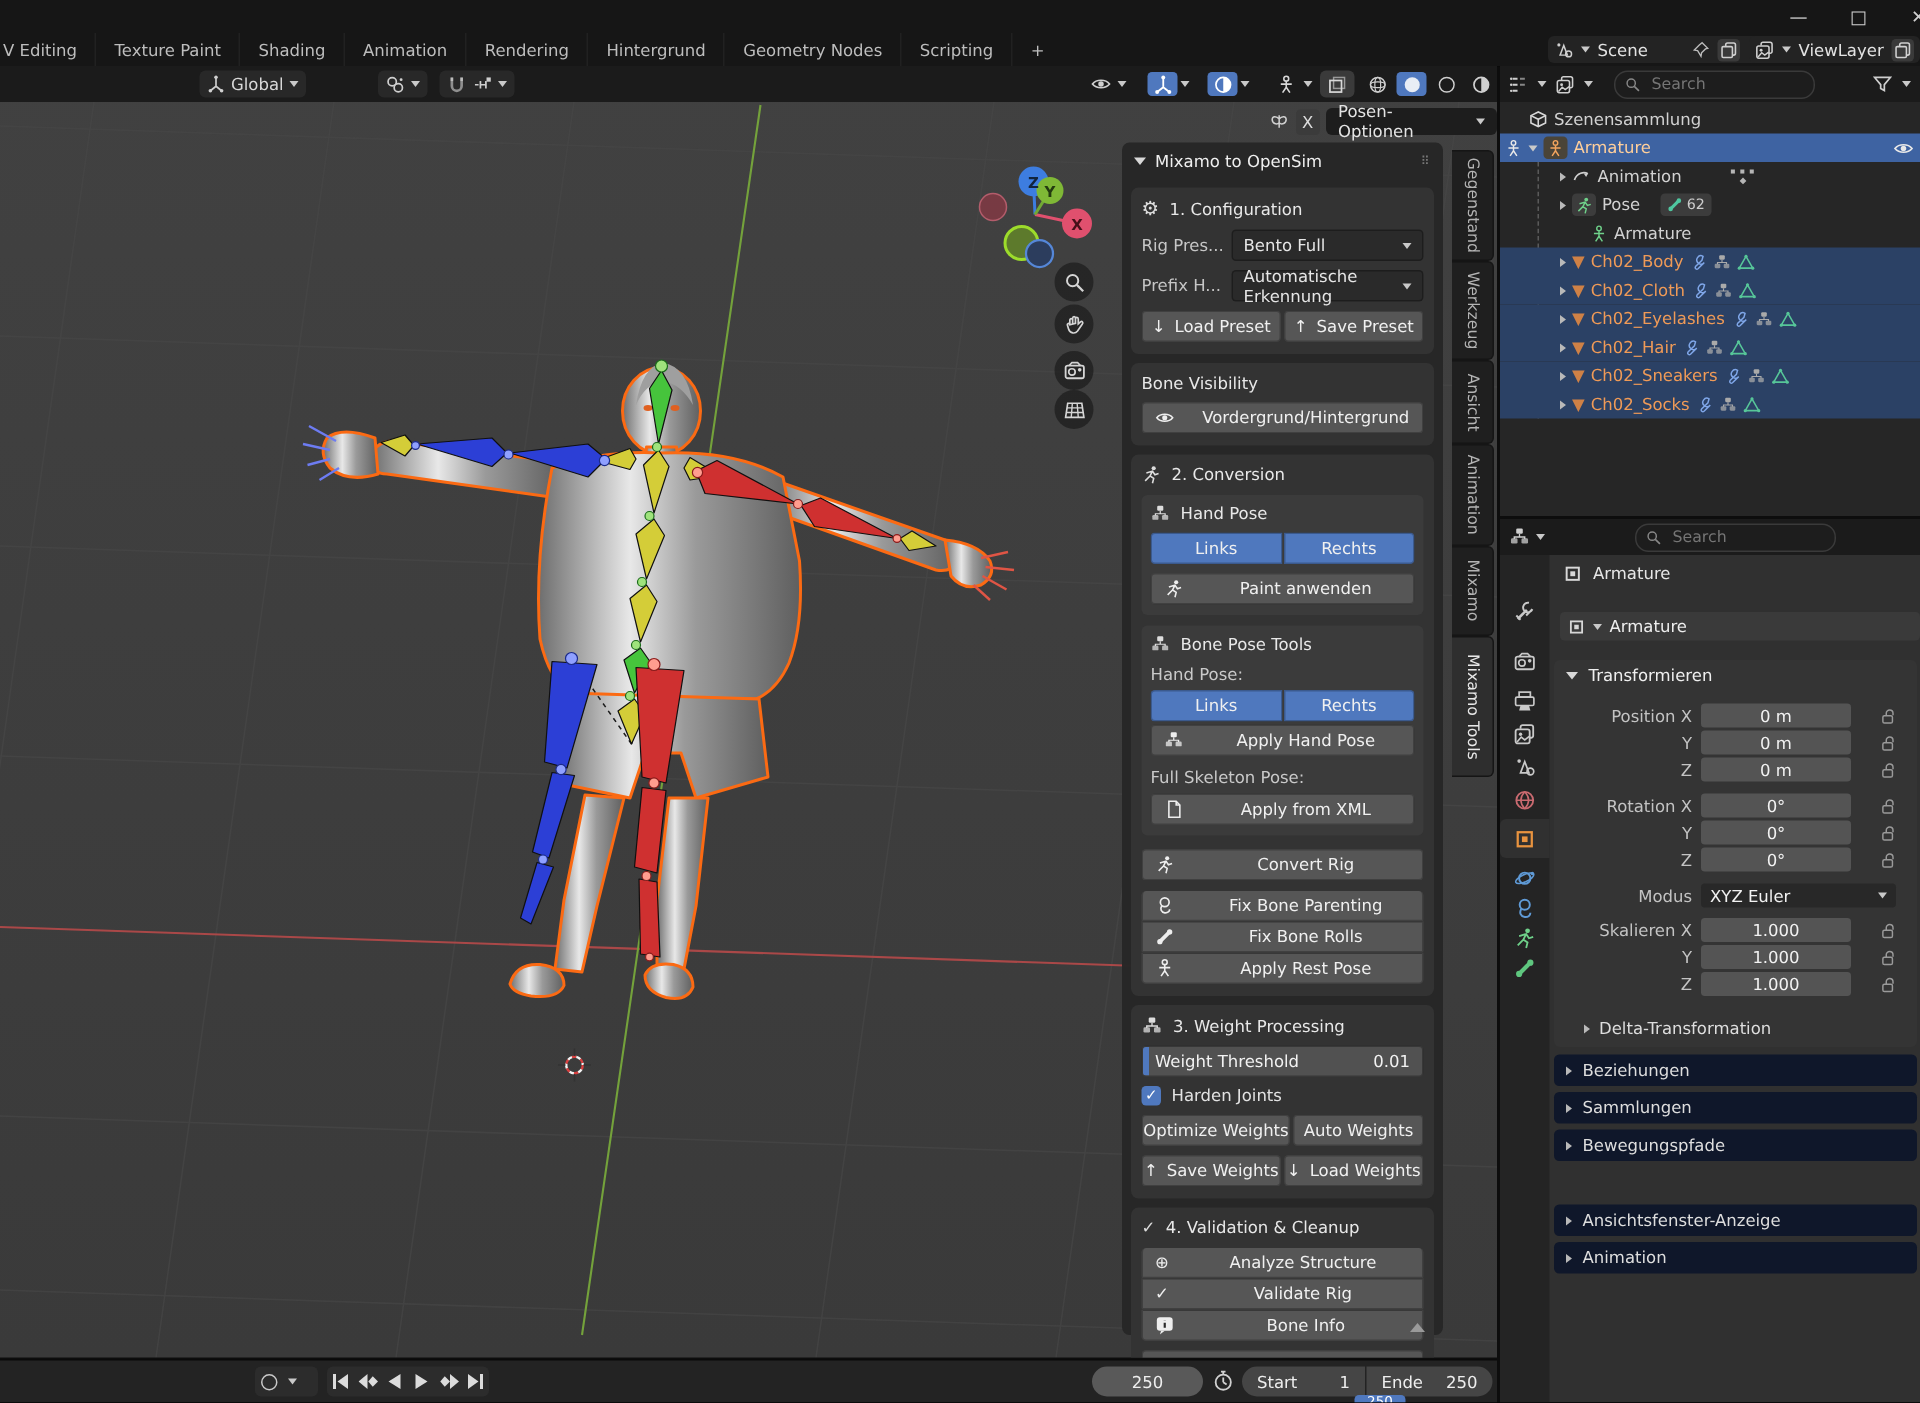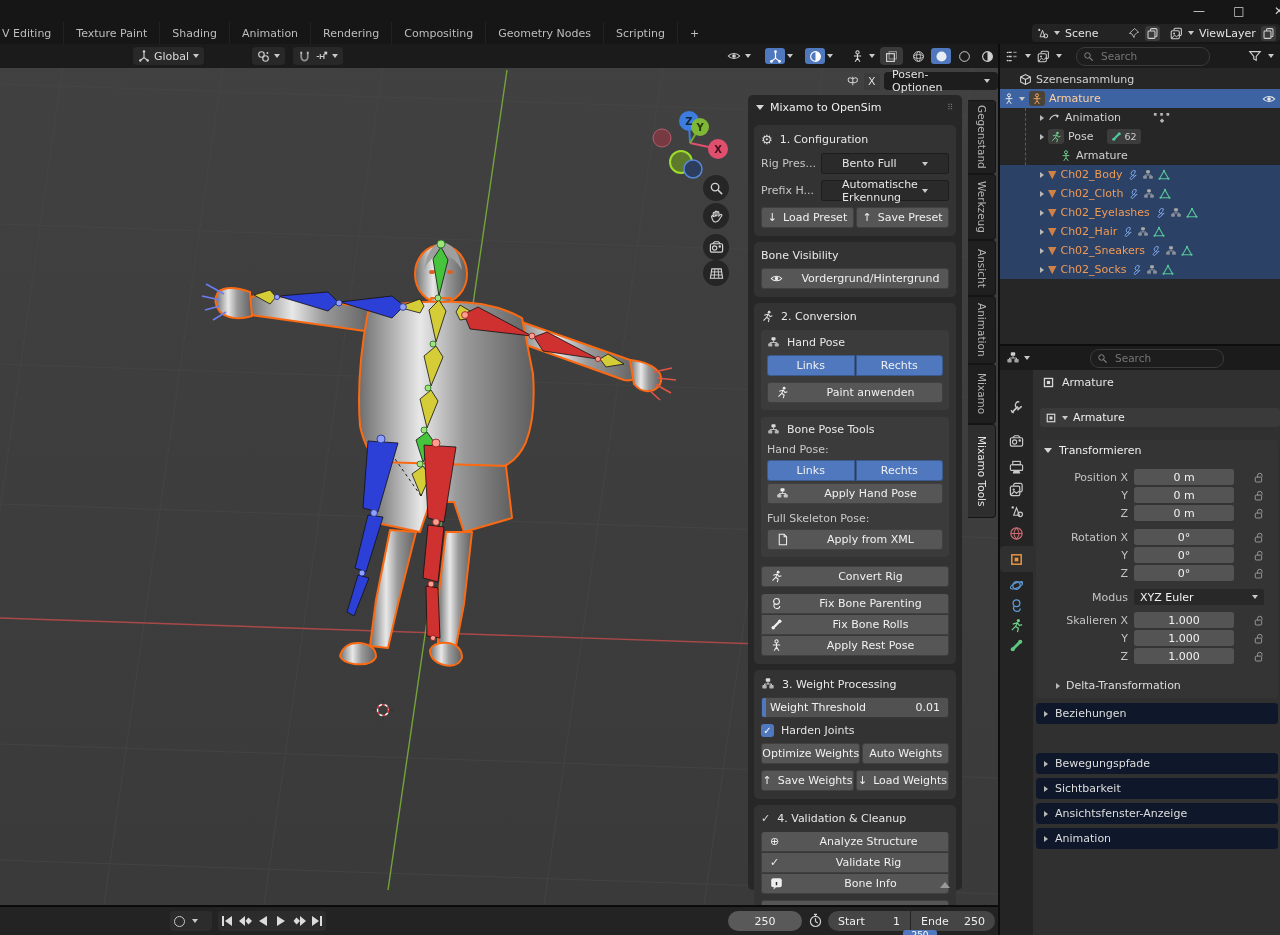--- a/index.html
+++ b/index.html
@@ -27,21 +27,21 @@
   #npanel{left:748px;top:51px;width:214px;height:795px;background:rgba(38,38,38,0.97);border-radius:5px;padding:0;}
   .pbox{position:relative;margin:6px 6px 0 6px;background:#333333;border-radius:5px;padding:7px 7px 8px 7px;}
   .pbox .nested{background:#3b3b3b;border-radius:4px;padding:6px 6px 7px 6px;margin-top:7px;}
   .ptitle{color:#e8e8e8;font-size:11px;display:flex;align-items:center;gap:7px;}
   .btn{height:19px;background:#565656;border-radius:3px;color:#f0f0f0;display:flex;align-items:center;justify-content:center;gap:6px;border:1px solid rgba(0,0,0,0.25);}
   .btn-blue{background:#4f78be;border:1px solid rgba(0,0,0,0.25);}
   .btncol .btn{border-radius:0;margin-top:0;border-top:1px solid rgba(0,0,0,0.35);}
   .btncol .btn:first-child{border-radius:3px 3px 0 0;border-top:none;}
   .btncol .btn:last-child{border-radius:0 0 3px 3px;}
   .drow{display:flex;align-items:center;margin-top:6px;gap:5px;}
-  .dropdown{flex:1;height:19px;background:#2a2a2a;border-radius:3px;display:flex;align-items:center;padding:0 20px;color:#e6e6e6;justify-content:space-between;border:1px solid rgba(0,0,0,0.3);}
+  .dropdown{flex:1;height:19px;background:#2a2a2a;border-radius:3px;display:flex;align-items:center;padding:0 7px;color:#e6e6e6;justify-content:space-between;border:1px solid rgba(0,0,0,0.3);}
   .lbl{color:#c6c6c6;}
   .slider{height:19px;background:#515151;border-radius:3px;position:relative;display:flex;align-items:center;justify-content:space-between;padding:0 8px;color:#f2f2f2;overflow:hidden;border:1px solid rgba(0,0,0,0.3);}
   .slider .fillbar{position:absolute;left:0;top:0;bottom:0;width:4px;background:#4f78be;}
   .checkbox{width:13px;height:13px;background:#4f78be;border-radius:3px;display:flex;align-items:center;justify-content:center;color:#fff;font-size:10px;}
   
   .vtab{position:absolute;left:968px;width:27px;background:#1f1f1f;color:#b4b4b4;border-radius:0 4px 4px 0;
         writing-mode:vertical-rl;display:flex;align-items:center;justify-content:center;font-size:10.5px;
         border:1px solid #151515;border-left:none;}
   .vtab.active{background:#2e2e2e;color:#e8e8e8;}
   
@@ -267,21 +267,21 @@
     <div class="wctl" style="left:1226px">□</div>
     <div class="wctl" style="left:1266px">✕</div>
   </div>
 
   <div class="abs flex" id="tabsrow">
     <div class="wtab" style="padding-left:2px">V Editing</div>
     <div class="wtab">Texture Paint</div>
     <div class="wtab">Shading</div>
     <div class="wtab">Animation</div>
     <div class="wtab">Rendering</div>
-    <div class="wtab">Compositing</div>
+    <div class="wtab">Hintergrund</div>
     <div class="wtab">Geometry Nodes</div>
     <div class="wtab">Scripting</div>
     <div class="wtab" style="border-right:none">+</div>
 
     <div class="abs flex" style="left:1032px;top:2px;height:18px;background:#232323;border-radius:4px;padding:0 4px;gap:5px">
       <svg width="13" height="13" color="#cfcfcf">
           <use href="#i-scene"></use>
         </svg>
       <span class="chev"></span>
       <span style="color:#e3e3e3;min-width:58px">Scene</span>
@@ -1110,27 +1110,27 @@
 
     <div class="abs flex" style="left:56px;top:333px;gap:6px;color:#dedede">
       <span class="chev-r"></span>
       <span>Delta-Transformation</span>
     </div>
 
     <div class="ppanelbar" style="top:357px">
         <span class="chev-r"></span>
         <span>Beziehungen</span>
       </div>
+    <div class="ppanelbar" style="top:382px">
+        <span class="chev-r"></span>
+        <span>Sammlungen</span>
+      </div>
     <div class="ppanelbar" style="top:407px">
         <span class="chev-r"></span>
         <span>Bewegungspfade</span>
-      </div>
-    <div class="ppanelbar" style="top:432px">
-        <span class="chev-r"></span>
-        <span>Sichtbarkeit</span>
       </div>
     <div class="ppanelbar" style="top:457px">
         <span class="chev-r"></span>
         <span>Ansichtsfenster-Anzeige</span>
       </div>
     <div class="ppanelbar" style="top:482px">
         <span class="chev-r"></span>
         <span>Animation</span>
       </div>
   </div>

